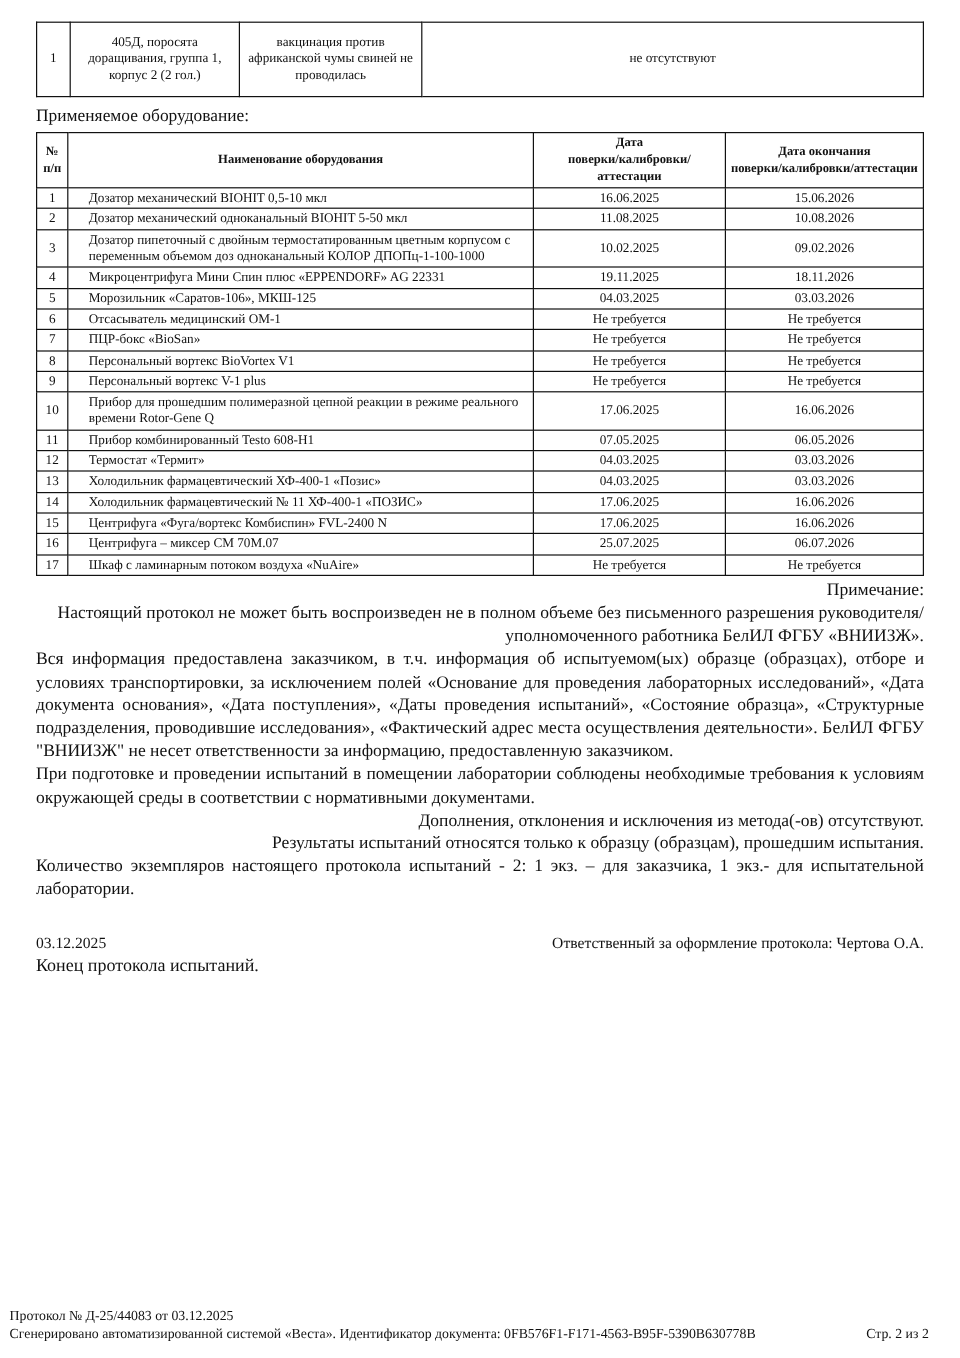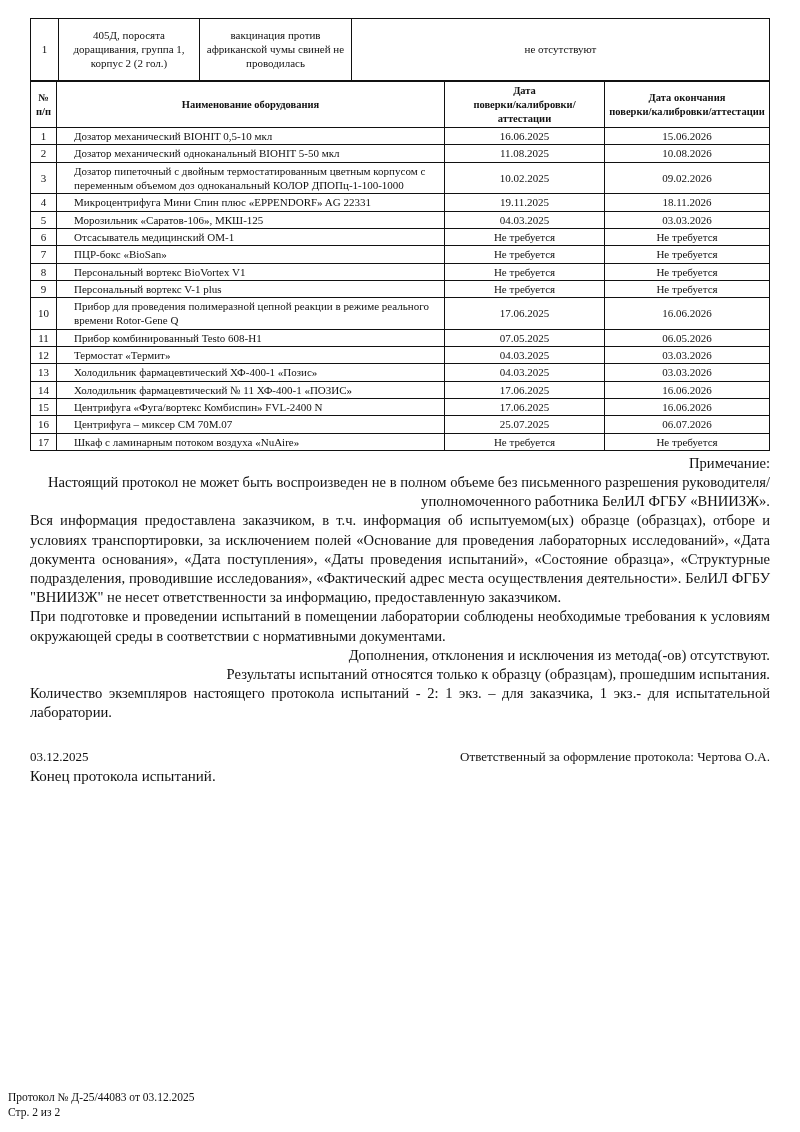--- a/index.html
+++ b/index.html
@@ -79,20 +79,21 @@
     <tbody>
         <tr>
           <td>1</td>
           <td>405Д, поросята доращивания, группа 1, корпус 2 (2 гол.)</td>
           <td>вакцинация против африканской чумы свиней не проводилась</td>
           <td>не отсутствуют</td>
         </tr>
       </tbody>
   </table>
 
+  <div class="section-heading">Применяемое оборудование:</div>
 
   <table class="equip-table">
     <colgroup>
       <col class="col-num">
         <col class="col-name">
         <col class="col-date1">
         <col>
     </colgroup>
     <thead>
       <tr>
@@ -155,21 +156,21 @@
           <td class="date">Не требуется</td>
         </tr>
         <tr>
           <td class="num">9</td>
           <td class="name">Персональный вортекс V-1 plus</td>
           <td class="date">Не требуется</td>
           <td class="date">Не требуется</td>
         </tr>
         <tr>
           <td class="num">10</td>
-          <td class="name">Прибор для проведения полимеразной цепной реакции в режиме реального времени Rotor-Gene Q</td>
+          <td class="name">Прибор для прошедшим полимеразной цепной реакции в режиме реального времени Rotor-Gene Q</td>
           <td class="date">17.06.2025</td>
           <td class="date">16.06.2026</td>
         </tr>
         <tr>
           <td class="num">11</td>
           <td class="name">Прибор комбинированный Testo 608-H1</td>
           <td class="date">07.05.2025</td>
           <td class="date">06.05.2026</td>
         </tr>
         <tr>
@@ -225,17 +226,18 @@
 
   <div class="sign-row">
     <span>03.12.2025</span>
     <span>Ответственный за оформление протокола: Чертова О.А.</span>
   </div>
   <div class="end-line">Конец протокола испытаний.</div>
 
   <div class="footer">
     <div>Протокол № Д-25/44083 от 03.12.2025</div>
     <div class="footer-row2">
+      <span>Сгенерировано автоматизированной системой «Веста». Идентификатор документа: 0FB576F1-F171-4563-B95F-5390B630778B</span>
       <span>Стр. 2 из 2</span>
     </div>
   </div>
 
 </div>
 
 </body></html>

